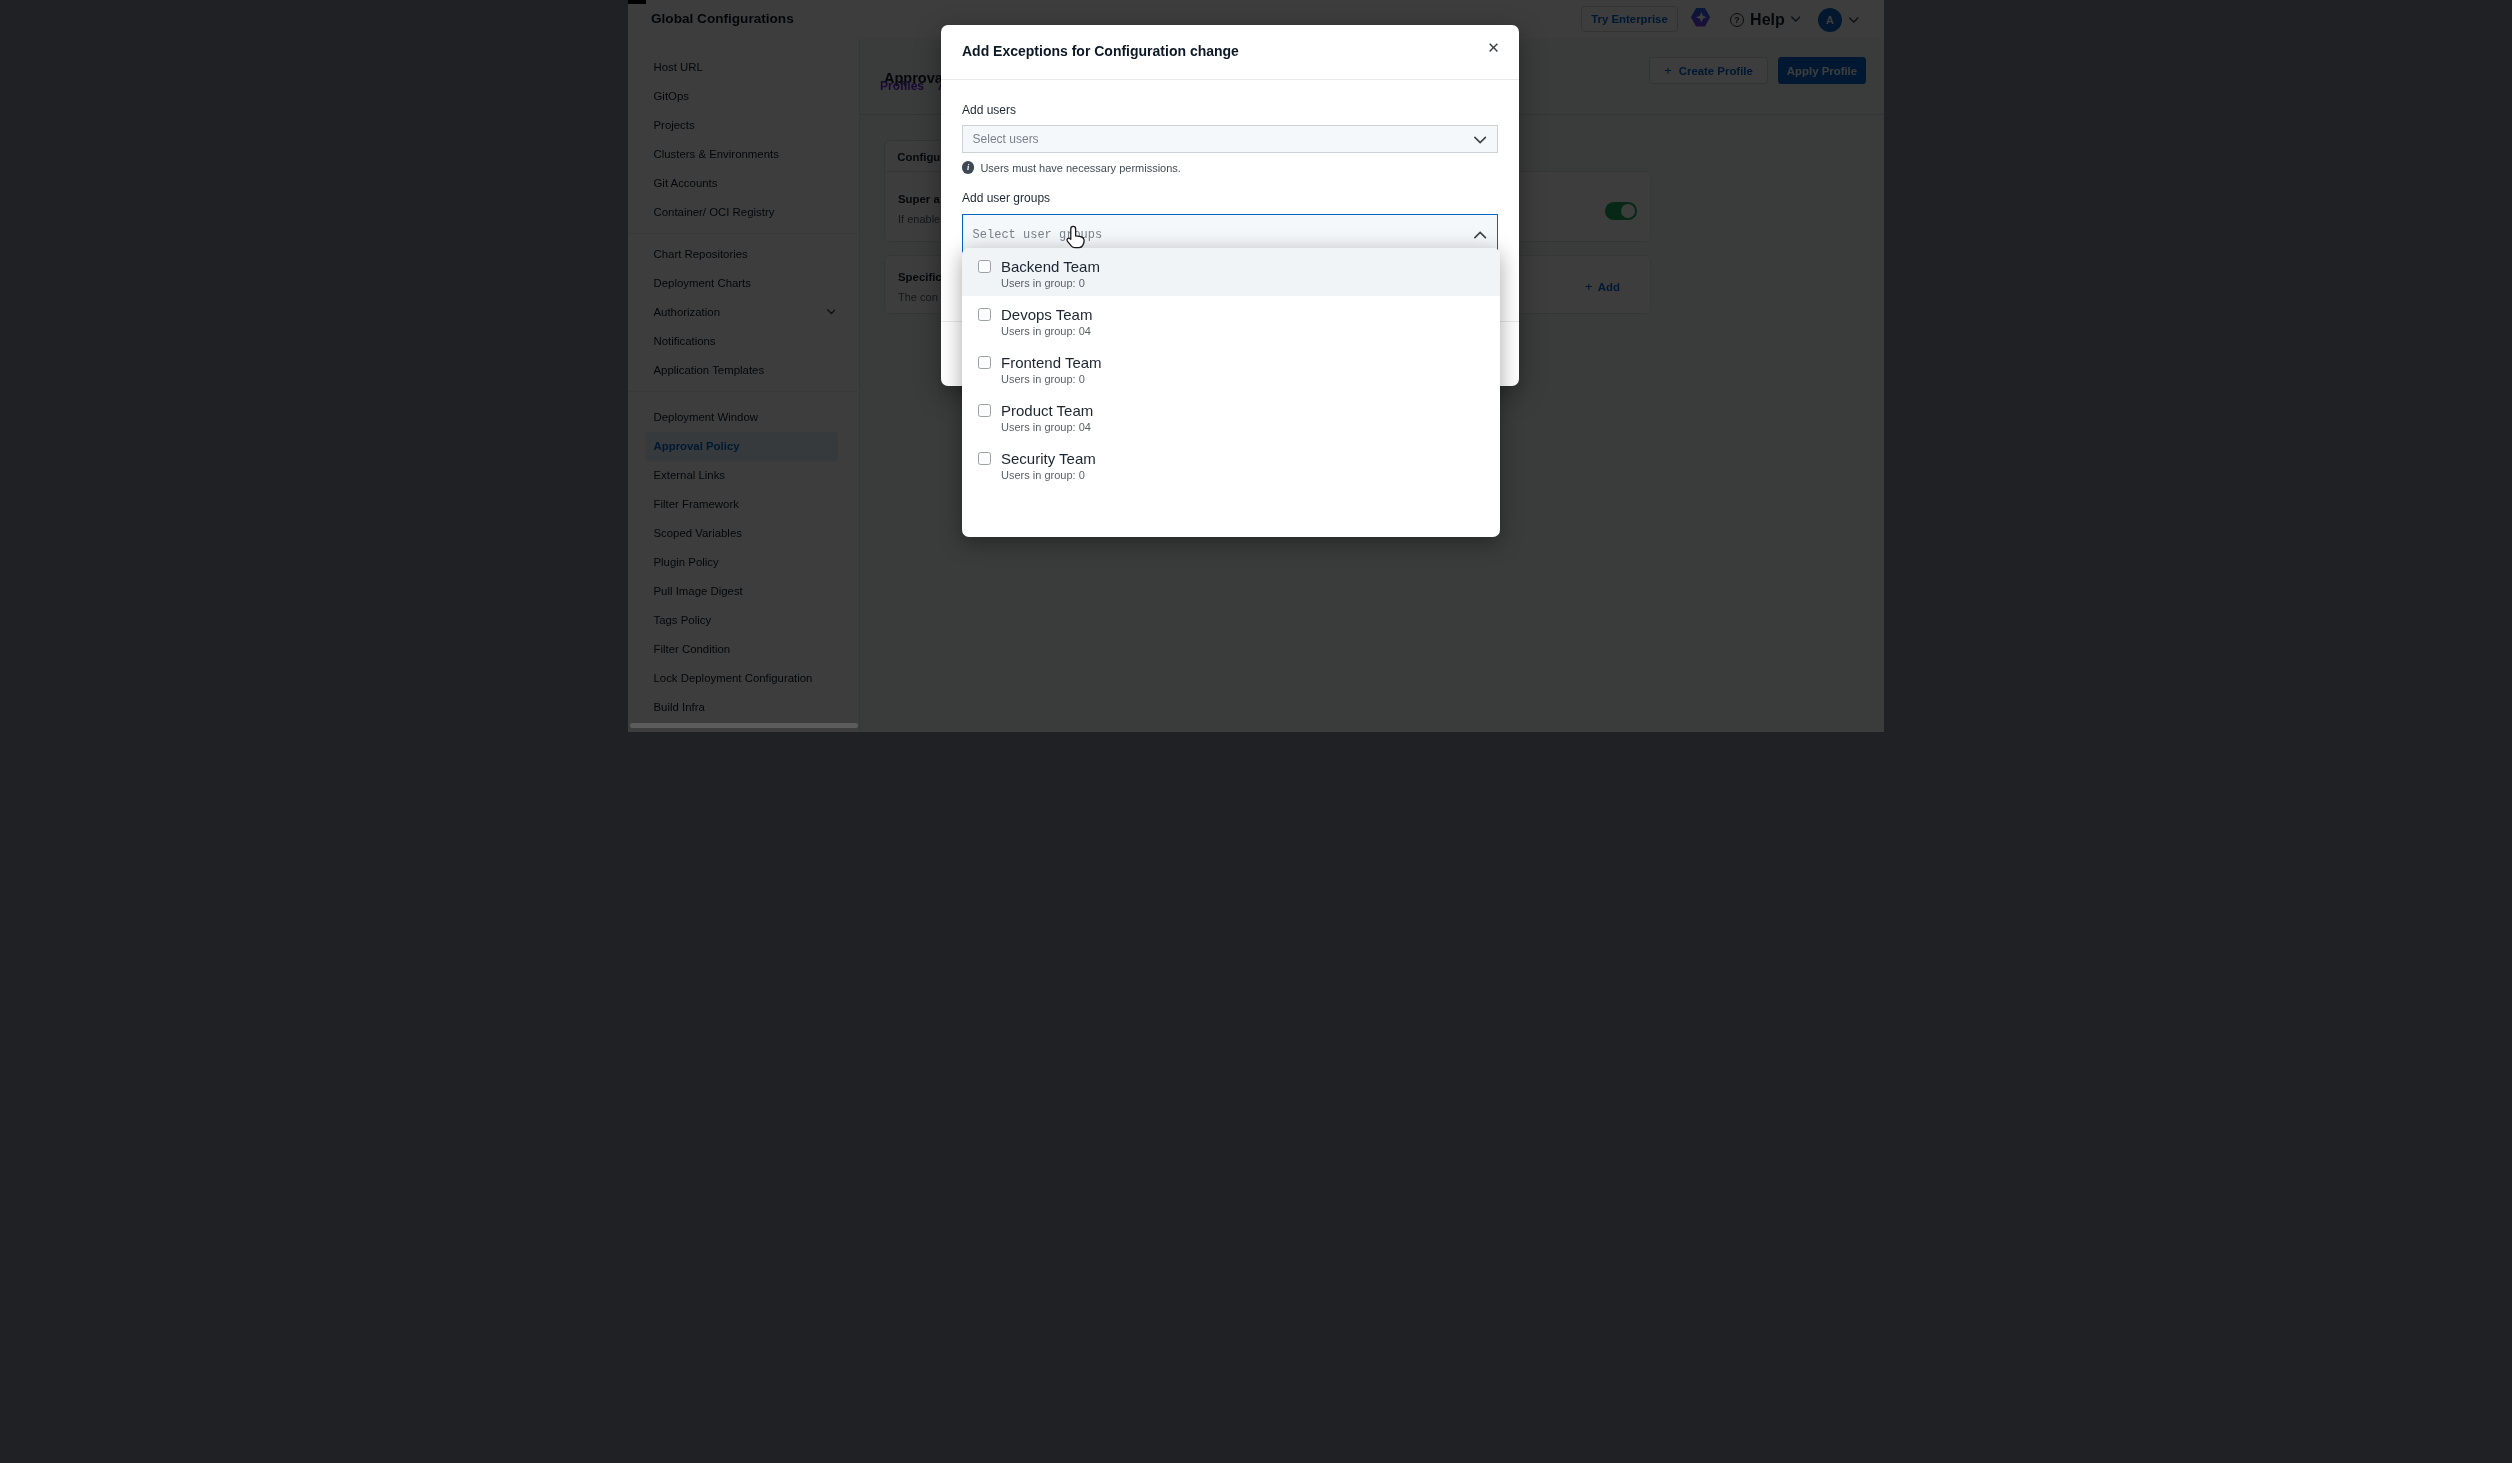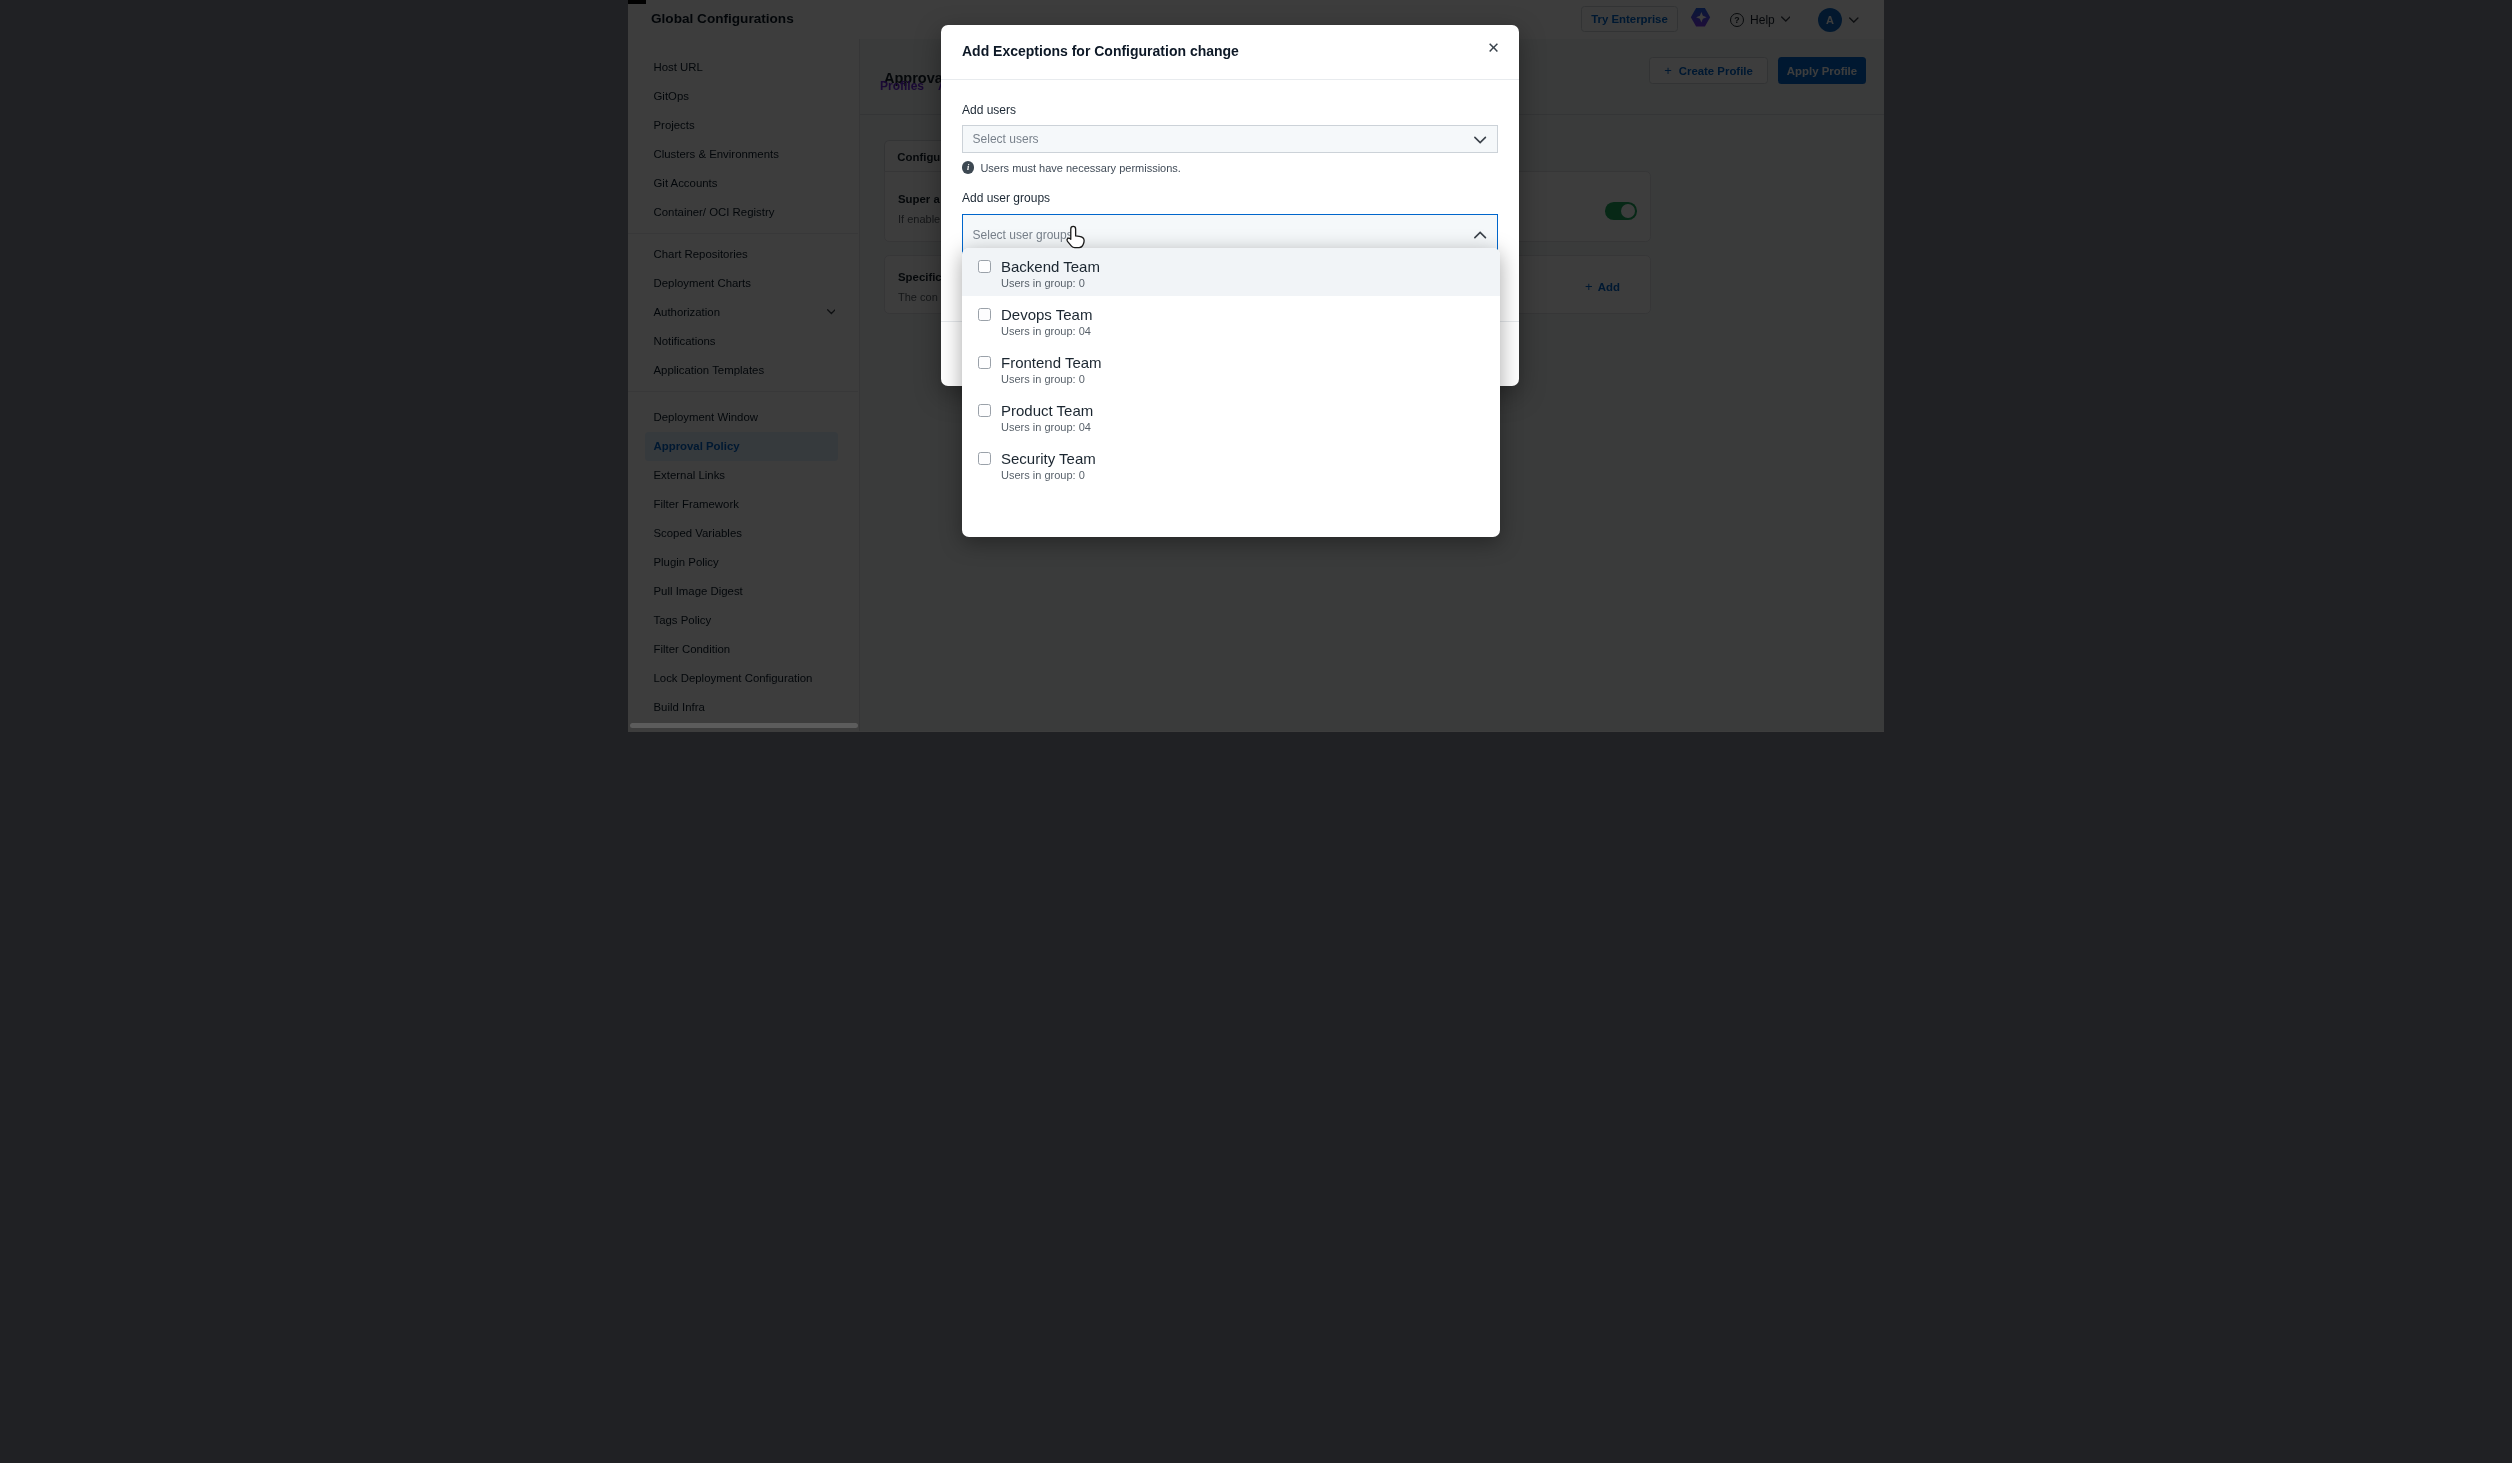--- a/index.html
+++ b/index.html
@@ -9,21 +9,21 @@
   
   .topbar{position:absolute;left:0;top:0;width:1024px;height:39px;background:#fff;border-bottom:0.9px solid #e2e5e8;z-index:1;}
   .artifact{position:absolute;left:0;top:0;width:17.5px;height:4.4px;background:#050505;}
   .app-title{position:absolute;left:23px;top:10.5px;font-size:13.6px;font-weight:700;color:#0d1a26;}
   .try-btn{position:absolute;left:953px;top:6.1px;width:97px;height:26px;border:0.9px solid #cfd4d9;border-radius:3.5px;
            display:flex;align-items:center;justify-content:center;font-size:11.4px;font-weight:600;color:#0066cc;background:#fff;box-sizing:border-box;}
   .hex-icon{position:absolute;left:1061px;top:5.3px;}
   .help-group{position:absolute;left:1102px;top:0;height:39px;display:flex;align-items:center;gap:6.1px;}
   .q-icon{width:14px;height:14px;border:1.4px solid #222b33;border-radius:50%;display:flex;align-items:center;justify-content:center;
           font-size:8.8px;font-weight:700;color:#222b33;box-sizing:border-box;}
-  .help-label{font-size:12px;font-weight:400;color:#16212c;}
+  .help-label{font-size:16px;font-weight:700;color:#16212c;}
   .avatar{position:absolute;left:1190px;top:8px;width:24px;height:24px;border-radius:50%;background:#0d67c0;color:#fff;
           display:flex;align-items:center;justify-content:center;font-size:11px;font-weight:700;}
   .av-chev{position:absolute;left:1221px;top:16.7px;}
 
   
   .sidebar{position:absolute;left:0;top:39px;width:232px;height:692px;background:#fff;border-right:0.9px solid #e0e3e6;box-sizing:border-box;z-index:1;}
   .nav{position:absolute;left:0;top:14px;right:1px;}
   .nav-item{position:relative;height:29px;line-height:29px;margin:0 20px 0 16.7px;padding-left:8.8px;font-size:11.4px;color:#0b1b29;
             border-radius:3.5px;white-space:nowrap;overflow:hidden;}
   .nav-item.active{background:#e3f0fc;color:#0066cc;font-weight:600;}
@@ -223,21 +223,21 @@
     </div>
 
     <div class="note">
       <span class="info-icon">
           <span>i</span>
         </span>
       <span class="note-text">Users must have necessary permissions.</span>
     </div>
 
     <div class="field-label" style="top:166px;">Add user groups</div>
-    <div class="select focused" style="top:189px;height:41px;">
+    <div class="select focused" style="top:189px;height:41px;font-family:Liberation Mono, monospace;">
       <span class="ph">Select user groups</span>
       <svg class="sel-chev" width="12.3" height="8" viewBox="0 0 14 8">
         <path d="M1 7 L7 1 L13 7" fill="none" stroke="#3a4149" stroke-width="1.8" stroke-linecap="round"></path>
       </svg>
     </div>
 
     <div class="modal-ftr-div"></div>
   </div>
 
   <div class="panel">

